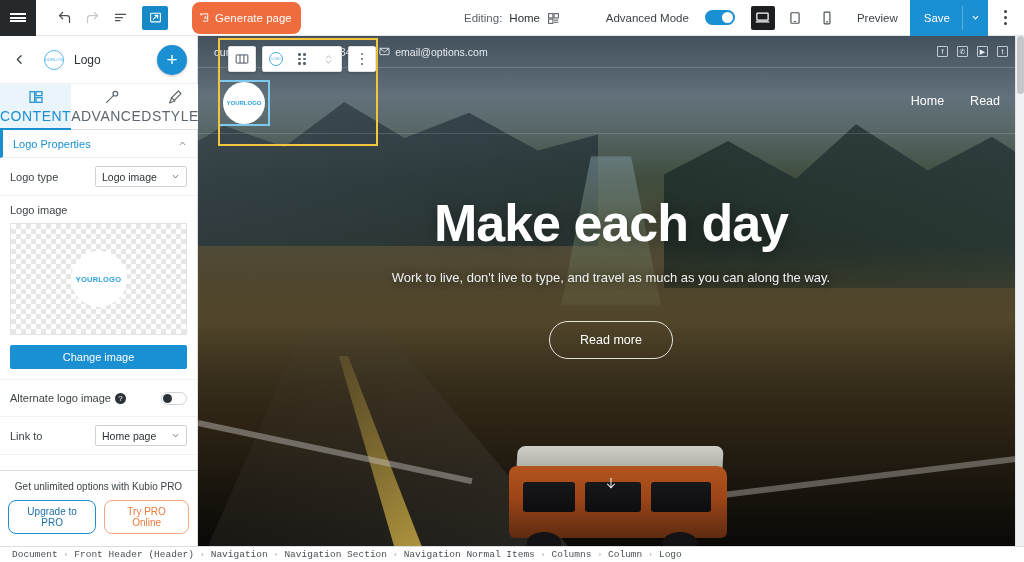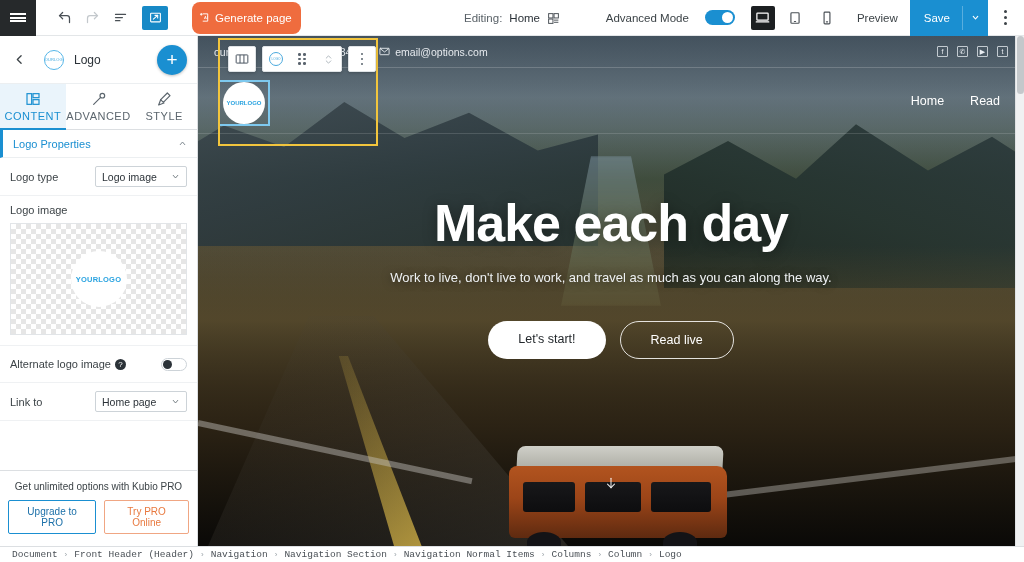--- a/index.html
+++ b/index.html
@@ -95,21 +95,21 @@
   .sb-title { font-size: 12px; color: #2b3238; margin-left: 10px; }
   .plus-fab {
     margin-left: auto; width: 30px; height: 30px; border-radius: 50%;
     background: #1a8fd1; color: #fff; display: flex; align-items: center;
     justify-content: center; font-size: 19px; line-height: 1; cursor: pointer;
     box-shadow: 0 1px 3px rgba(0,0,0,.25);
   }
   .sb-tabs { display: flex; height: 46px; border-bottom: 1px solid #dcdfe2; flex: 0 0 46px; }
   .sb-tab {
     flex: 1; display: flex; flex-direction: column; align-items: center;
-    justify-content: center; gap: 3px; font-size: 11px; letter-spacing: .5px;
+    justify-content: center; gap: 3px; font-size: 14px; letter-spacing: .5px;
     color: #5c666e; cursor: pointer; position: relative; background: #fff;
   }
   .sb-tab.active { background: #eaf4fb; color: #1a8fd1; }
   .sb-tab.active::after {
     content: ""; position: absolute; left: 0; right: 0; bottom: -1px; height: 2px; background: #1a8fd1;
   }
   .sb-section-head {
     height: 28px; display: flex; align-items: center; padding: 0 10px;
     font-size: 11px; color: #1a8fd1; border-left: 3px solid #1a8fd1;
     border-bottom: 1px solid #eceff1; background: #fff;
@@ -163,21 +163,21 @@
     color: #fff; font-size: 8px; margin-left: 4px; vertical-align: middle;
     cursor: pointer;
   }
   .sb-promo {
     margin-top: auto; border-top: 1px solid #dcdfe2; padding: 10px 8px 12px;
     text-align: center; background: #fff;
   }
   .sb-promo .txt { font-size: 10px; color: #3c4347; margin-bottom: 8px; }
   .promo-btns { display: flex; gap: 8px; justify-content: center; }
   .promo-btn {
-    border-radius: 2px; font-size: 10px; padding: 5px 9px; cursor: pointer;
+    border-radius: 8px; font-size: 10px; padding: 5px 9px; cursor: pointer;
     background: #fff;
   }
   .promo-btn.blue { border: 1px solid #1a8fd1; color: #1a6fa8; }
   .promo-btn.orange { border: 1px solid #f0a683; color: #e8793f; }
 
   
   .canvas {
     position: absolute; left: 198px; top: 36px; width: 826px; height: 510px;
     overflow: hidden; background: #0b0d0f;
   }
@@ -546,20 +546,21 @@
 
       <div class="field-block">
         <div class="field-label">Logo image</div>
         <div class="img-preview">
           <div class="circle-logo">
             <span>YOURLOGO</span>
           </div>
         </div>
       </div>
 
+      <div class="change-btn">Change image</div>
 
       <div class="row" style="margin-top:10px;border-top:1px solid #eff1f3;">
         <span class="lbl">
           <span>Alternate logo image</span><span class="help-icon">?</span>
         </span>
         <div class="mini-toggle">
             <span class="knob"></span>
           </div>
       </div>
 
@@ -689,24 +690,23 @@
               <i></i>
             </span>
         </div>
       </div>
     </div>
 
     <div class="hero-content">
       <div class="hero-h1">
         <div>Make each day</div>
       </div>
-      <div class="hero-sub">Work to live, don't live to work, and travel as much as you can along the way.</div>
+      <div class="hero-sub">Work to live, don't live to type, and travel as much as you can along the way.</div>
       <div class="hero-btns">
-        <div class="btn-solid">Let's start!</div>
-        <div class="btn-ghost">Read live</div>
+        <div class="btn-ghost">Read more</div>
       </div>
     </div>
     <div class="scroll-arrow">
       <svg width="14" height="18" viewBox="0 0 24 24" fill="none" stroke="currentColor" stroke-width="1.8" stroke-linecap="round" stroke-linejoin="round">
           <line x1="12" y1="4" x2="12" y2="20"></line>
           <polyline points="6 14 12 20 18 14"></polyline>
         </svg>
     </div>
   </div>
 

